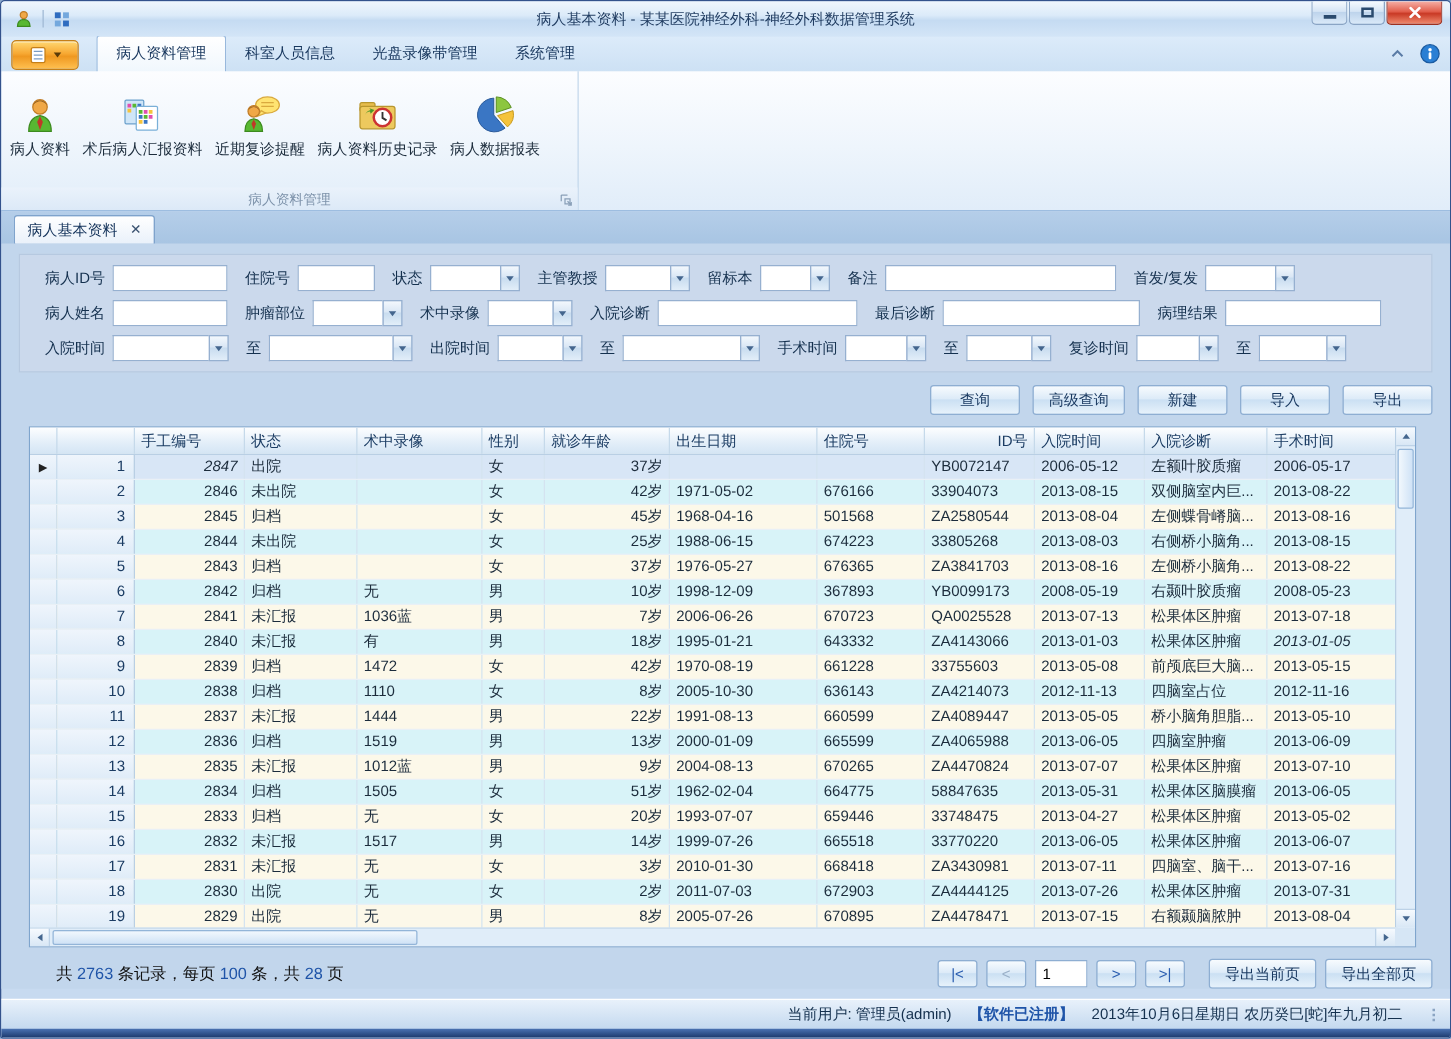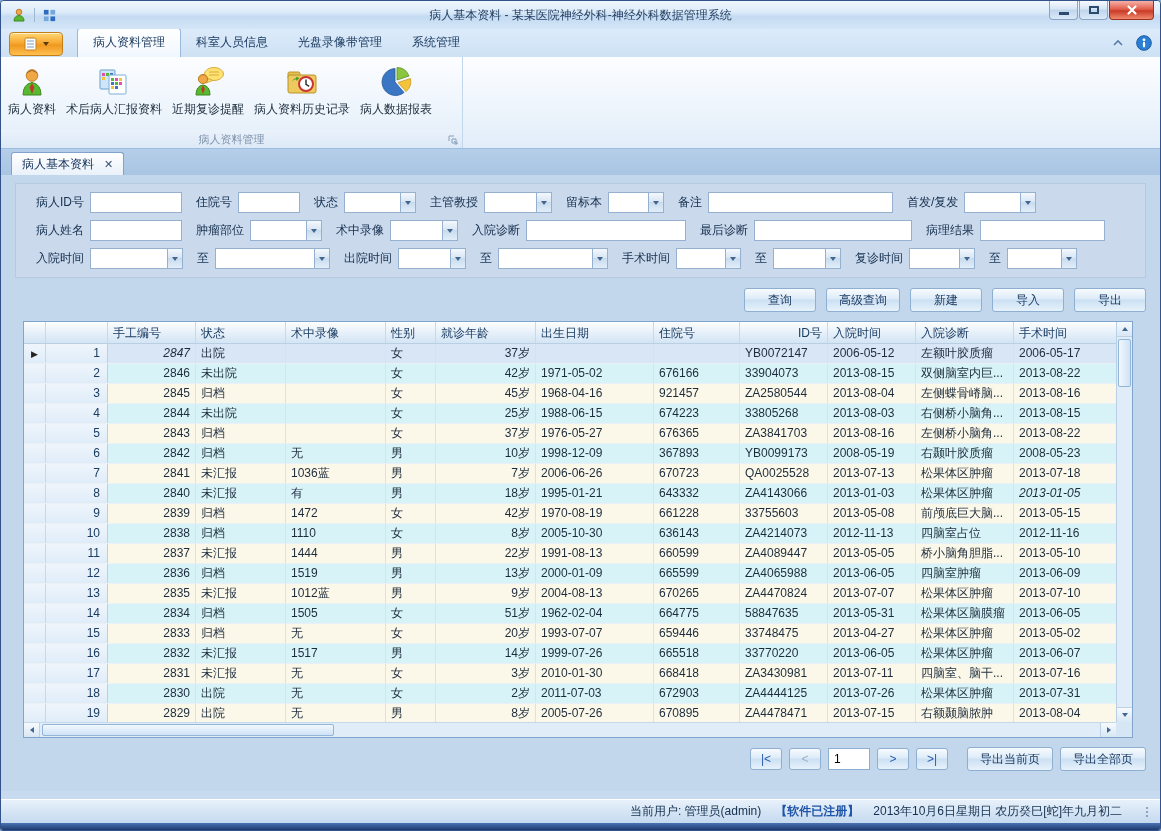--- a/index.html
+++ b/index.html
@@ -16,21 +16,21 @@
 .wbtn.close{width:45px;background:linear-gradient(#f6b0a6,#e2604e 45%,#c93a26 55%,#ef8a6e);border-color:#9c3020}
 .glyph-min{width:10px;height:3px;background:#2a4a6e;margin-top:7px}
 .glyph-max{width:10px;height:8px;border:2px solid #2a4a6e}
 
 .tabrow{height:28px;display:flex;align-items:flex-end;background:linear-gradient(#dcebfa,#cde1f4);padding:0 8px;flex:none}
 .appbtn{width:54px;height:24px;margin:0 14px 1px 0;border-radius:4px;background:linear-gradient(#ffd873,#f7a832 45%,#ef9820 55%,#ffc050);border:1px solid #c57f18;display:flex;align-items:center;justify-content:center;gap:4px;box-shadow:inset 0 1px 0 rgba(255,255,255,.6)}
 .rtab{padding:5px 15px 6px;color:#17365d;white-space:nowrap}
 .rtab.active{background:linear-gradient(#ffffff,#f0f7fd);border:1px solid #98b8dc;border-bottom:none;border-radius:3px 3px 0 0;padding-bottom:7px;margin-bottom:-1px}
 .tabrow-right{margin-left:auto;display:flex;gap:12px;align-items:center;padding-bottom:6px}
 
-.ribbon{height:92px;background:linear-gradient(#fcfdff,#eef5fc 55%,#e1edf9);border-bottom:1px solid #9dbde0;display:flex;flex:none}
+.ribbon{height:112px;background:linear-gradient(#fcfdff,#eef5fc 55%,#e1edf9);border-bottom:1px solid #9dbde0;display:flex;flex:none}
 .rgroup{width:462px;border-right:1px solid #c3d7ec;display:flex;flex-direction:column}
 .rbuttons{flex:1;display:flex;align-items:center;padding:2px 2px 0}
 .rbtn{display:flex;flex-direction:column;align-items:center;justify-content:flex-start;gap:2px;padding:3px 5px;height:66px;border-radius:3px}
 .rbtn .lbl{white-space:nowrap;color:#1c2c3c}
 .gcaption{height:18px;display:flex;align-items:center;justify-content:center;color:#7d92aa;background:linear-gradient(#eaf2fb,#dce9f7);position:relative;font-size:11px}
 .launcher{position:absolute;right:4px;bottom:3px}
 
 .tabstrip{height:26px;background:linear-gradient(#b5cee9,#a8c5e3);display:flex;align-items:flex-end;padding:3px 10px 0;flex:none}
 .dtab{height:23px;background:linear-gradient(#ffffff,#e9f1fa);border:1px solid #7fa3cc;border-bottom:none;border-radius:3px 3px 0 0;display:flex;align-items:center;gap:10px;padding:0 10px;color:#13325a}
 .dtab .x{color:#3a5270;font-weight:bold;font-size:11px;line-height:1}
@@ -443,21 +443,21 @@
           </div>
           <div class="grow cream">
             <div class="gcell marker" style="width: 22px;"></div>
             <div class="gcell num" style="width: 62px;">3</div>
             <div class="gcell" style="width: 88px; text-align: right;">2845</div>
             <div class="gcell" style="width: 90px;">归档</div>
             <div class="gcell" style="width: 100px;"></div>
             <div class="gcell" style="width: 50px;">女</div>
             <div class="gcell" style="width: 100px; text-align: right;">45岁</div>
             <div class="gcell" style="width: 118px;">1968-04-16</div>
-            <div class="gcell" style="width: 86px;">921457</div>
+            <div class="gcell" style="width: 86px;">501568</div>
             <div class="gcell" style="width: 88px;">ZA2580544</div>
             <div class="gcell" style="width: 88px;">2013-08-04</div>
             <div class="gcell" style="width: 98px;">左侧蝶骨嵴脑...</div>
             <div class="gcell" style="width: 104px;">2013-08-16</div>
           </div>
           <div class="grow cyan">
             <div class="gcell marker" style="width: 22px;"></div>
             <div class="gcell num" style="width: 62px;">4</div>
             <div class="gcell" style="width: 88px; text-align: right;">2844</div>
             <div class="gcell" style="width: 90px;">未出院</div>
@@ -713,20 +713,21 @@
           </div>
         <div class="hthumb"></div>
         <div class="hbtn right">
             <span class="tri-r"></span>
           </div>
       </div>
       <div class="corner"></div>
     </div>
 
     <div class="pgrow">
+      <div class="recinfo" id="record-info"><span>共 </span><span class="n">2763</span><span> 条记录，每页 </span><span class="n">100</span><span> 条，共 </span><span class="n">28</span><span> 页</span></div>
       <div class="pager">
         <button class="pbtn">|&lt;</button>
         <button class="pbtn disabled">&lt;</button>
         <input class="pinput" value="1" style="">
         <button class="pbtn">&gt;</button>
         <button class="pbtn">&gt;|</button>
         <button class="btn xbtn">导出当前页</button>
         <button class="btn">导出全部页</button>
       </div>
     </div>

